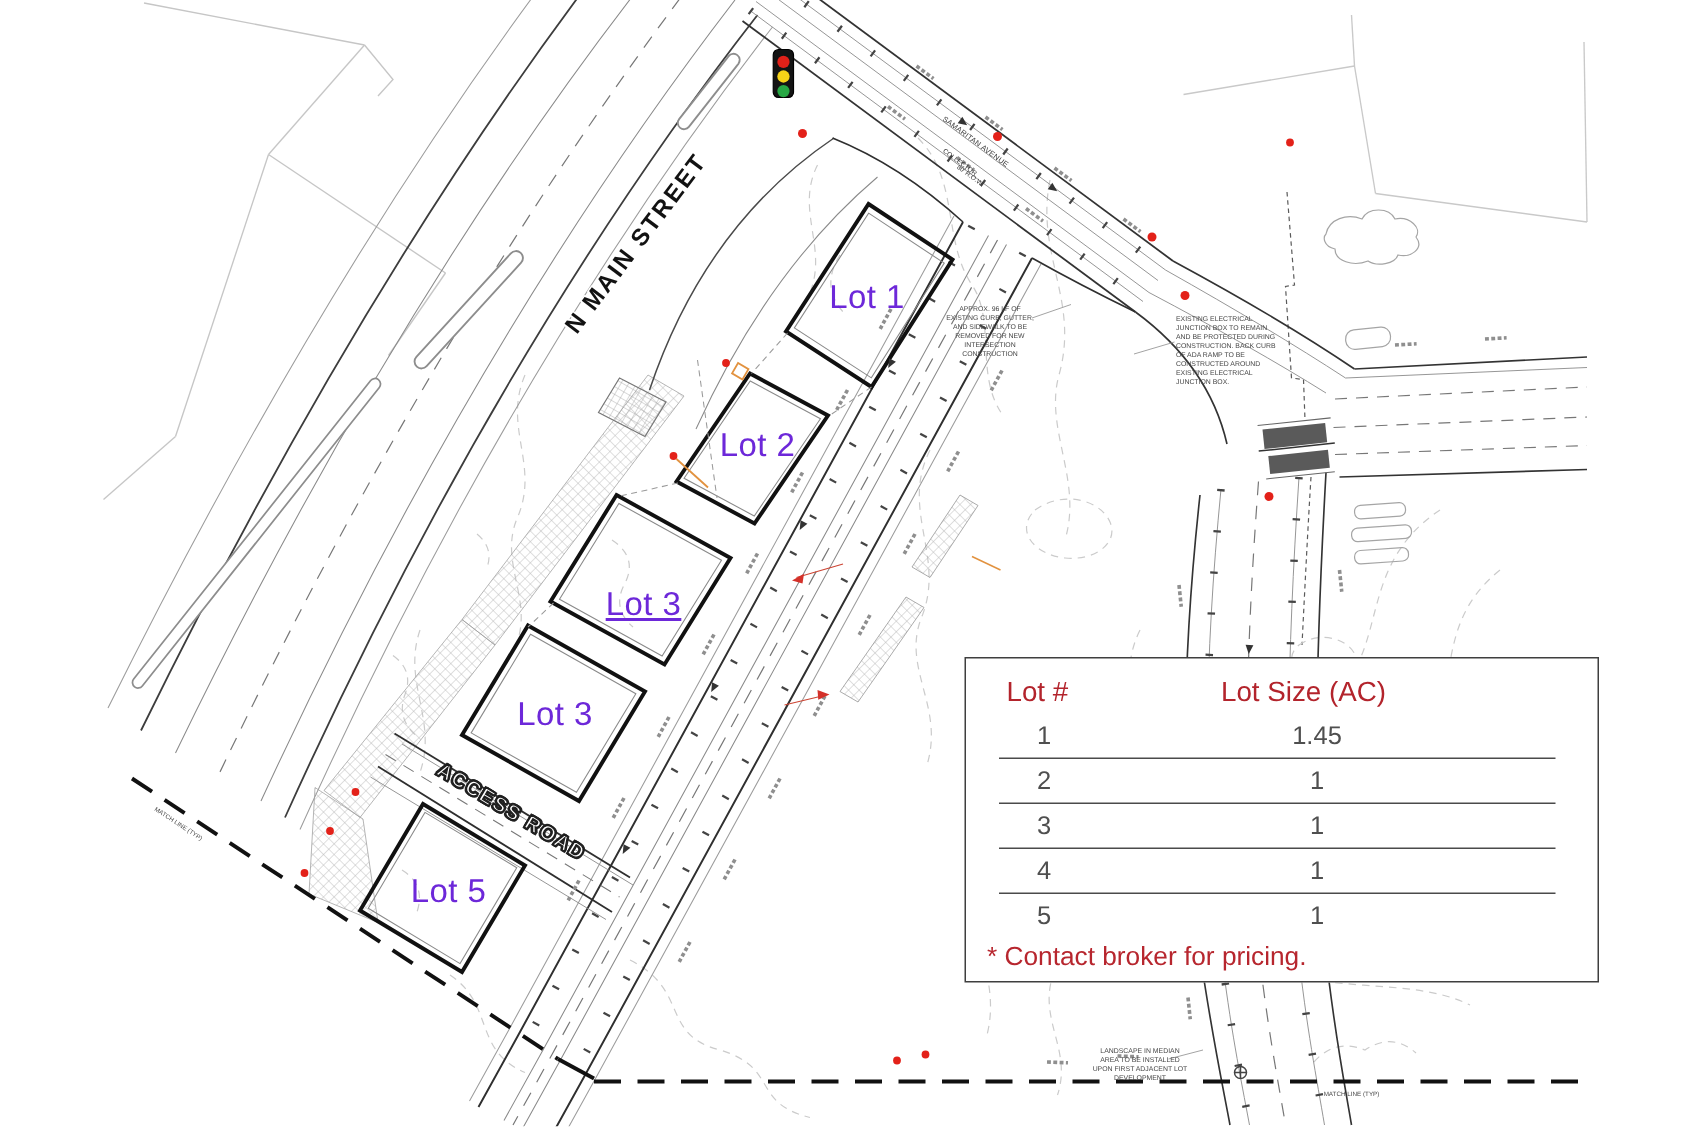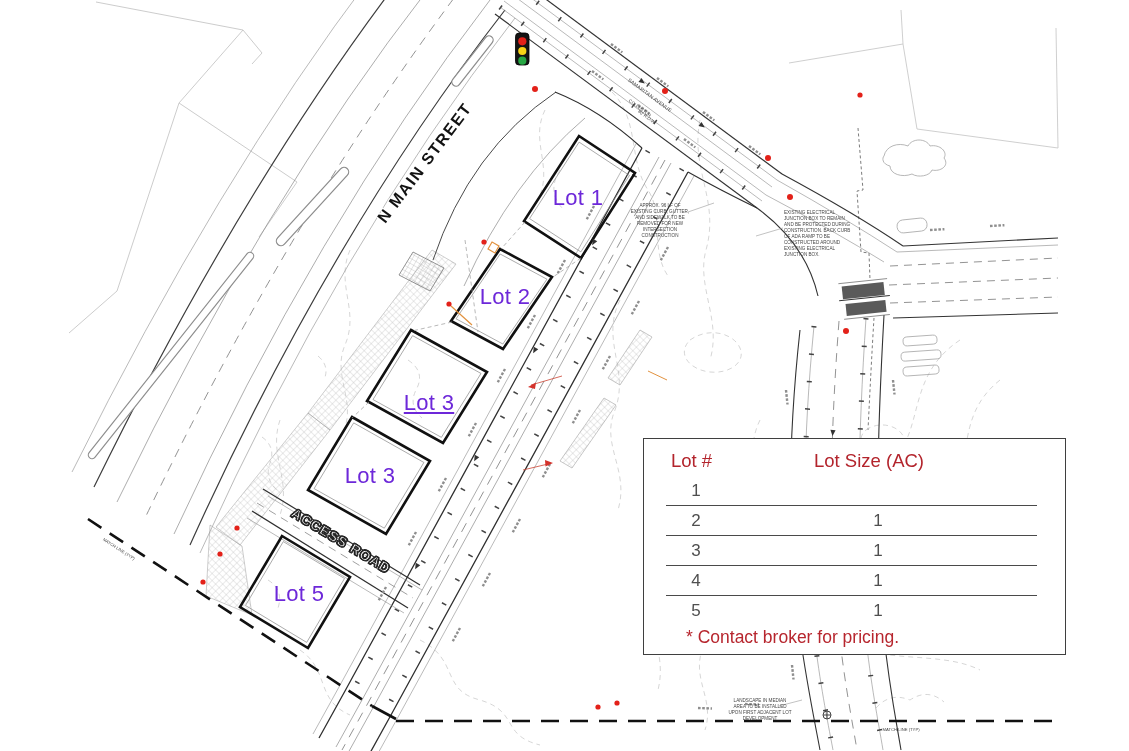--- a/index.html
+++ b/index.html
@@ -20,21 +20,21 @@
   
   .sizetable{position:absolute;left:643px;top:438px;width:423px;height:217px;background:#fff;
     border:1.6px solid #3f3f3f;box-sizing:border-box;}
   .sizetable .th{position:absolute;top:11px;font-size:18.5px;color:#b3242c;}
   .th-lot{left:27px;}
   .th-size{left:130px;width:150px;text-align:right;}
   .rows{position:absolute;left:22px;right:28px;top:37px;}
   .trow{display:grid;grid-template-columns:60px 304px;height:29px;align-items:center;}
   .trow.sep{border-bottom:1.5px solid #4a4a4a;}
   .trow .c1,.trow .c2{text-align:center;font-size:17px;color:#4f4f4f;}
-  .tnote{position:absolute;font-size:17.5px;color:#b7262e;margin-left:28px;}
+  .tnote{position:absolute;font-size:17.5px;color:#b7262e;}
   .tnote.n1{left:14px;top:188px;}
   .tnote.n2{left:24px;top:212px;}
 </style>
 </head>
 <body>
 
 <div class="stage">
 
 <svg width="1129" height="751" viewBox="0 0 1129 751">
   <defs>
@@ -369,20 +369,21 @@
 <div class="note-sm" style="left:727px;top:698px;width:66px;text-align:center;">LANDSCAPE IN MEDIAN AREA TO BE INSTALLED UPON FIRST ADJACENT LOT DEVELOPMENT</div>
 <div class="lbl matchlbl" style="left:119px;top:549px;--r:33deg;">MATCH LINE (TYP)</div>
 <div class="lbl matchlbl" style="left:901px;top:729px;">MATCH LINE (TYP)</div>
 
 <div class="sizetable">
   <div class="th th-lot">Lot #</div>
   <div class="th th-size">Lot Size (AC)</div>
   <div class="rows">
     <div class="trow sep">
       <div class="c1">1</div>
+      <div class="c2">1.45</div>
     </div>
     <div class="trow sep">
       <div class="c1">2</div>
       <div class="c2">1</div>
     </div>
     <div class="trow sep">
       <div class="c1">3</div>
       <div class="c2">1</div>
     </div>
     <div class="trow sep">

